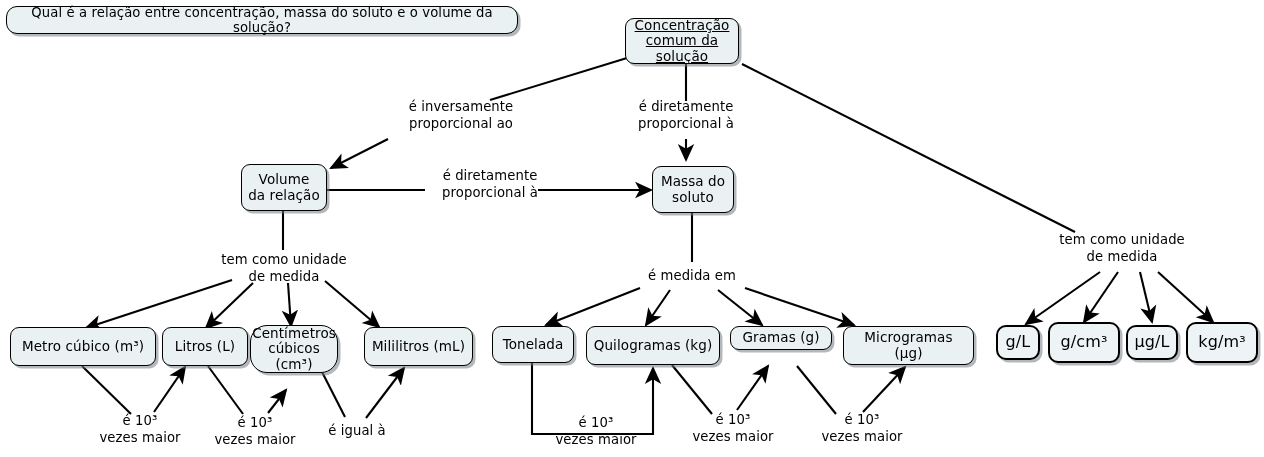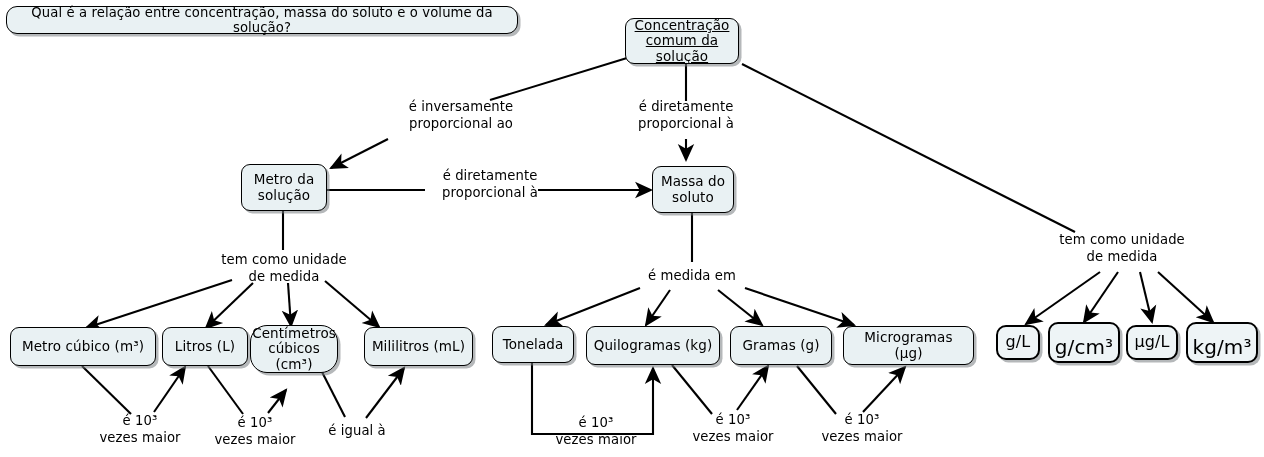--- a/index.html
+++ b/index.html
@@ -47,21 +47,21 @@
     justify-content: flex-start;
     text-align: center;
   }
   .node.unit-sans {
     font-family: "DejaVu Sans", "Liberation Sans", sans-serif;
     border-width: 2px;
     border-radius: 10px;
     background: #eef4f6;
   }
   .node.unit-sm  { font-size: 16px; }
-  .node.unit-lg  { font-size: 20px; align-items: flex-end; }
+  .node.unit-lg  { font-size: 16px; }
   .label {
     position: absolute;
     color: #000000;
     font-size: 13.2px;
     line-height: 1.25;
     text-align: center;
     white-space: pre-line;
     letter-spacing: .1px;
   }
 </style>
@@ -125,21 +125,21 @@
 
   <div class="node q" style="left:6px; top:6px; width:512px; height:28px;">
     <span>Qual é a relação entre concentração, massa do soluto e o volume da solução?</span>
   </div>
 
   <div class="node" style="left:625px; top:18px; width:114px; height:46px;text-decoration:underline;">
     <span>Concentração comum da solução</span>
   </div>
 
   <div class="node" style="left:241px; top:164px; width:86px; height:47px;">
-    <span>Metro da solução</span>
+    <span>Volume da relação</span>
   </div>
 
   <div class="node" style="left:652px; top:166px; width:82px; height:47px;">
     <span>Massa do soluto</span>
   </div>
 
   <div class="node" style="left:10px; top:327px; width:146px; height:39px;">
     <span>Metro cúbico (m³)</span>
   </div>
 
@@ -156,21 +156,21 @@
   </div>
 
   <div class="node" style="left:492px; top:326px; width:82px; height:37px;">
     <span>Tonelada</span>
   </div>
 
   <div class="node" style="left:586px; top:326px; width:134px; height:39px;justify-content:center;">
     <span>Quilogramas (kg)</span>
   </div>
 
-  <div class="node" style="left:730px; top:326px; width:102px; height:39px;">
+  <div class="node" style="left:730px; top:326px; width:102px; height:24px;">
     <span>Gramas (g)</span>
   </div>
 
   <div class="node" style="left:843px; top:326px; width:131px; height:39px;">
     <span>Microgramas (µg)</span>
   </div>
 
   <div class="node unit-sans unit-sm" style="left:996px; top:325px; width:44px; height:35px;">
     <span>g/L</span>
   </div>

